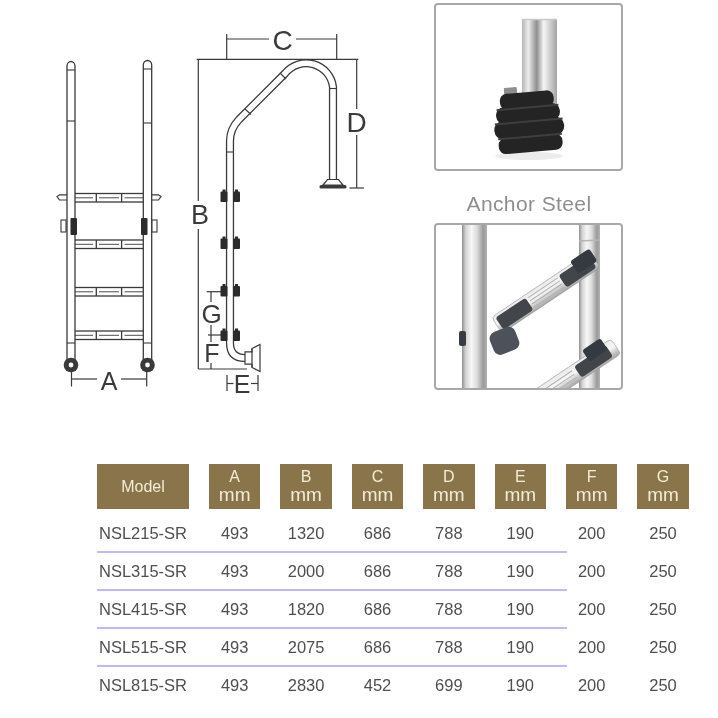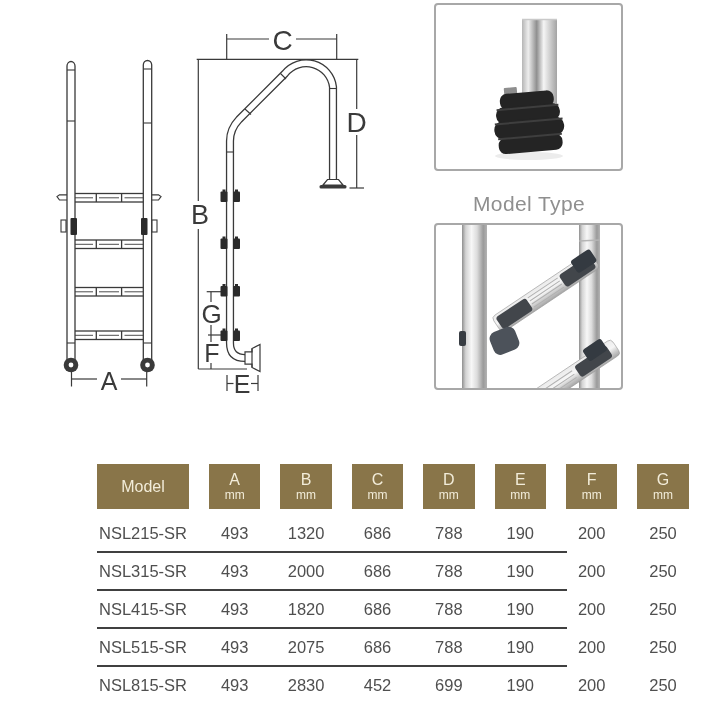--- a/index.html
+++ b/index.html
@@ -13,24 +13,24 @@
   .anchor-box{left:434px;top:3px;width:185px;height:164px;}
   .step-box{left:434px;top:223px;width:185px;height:163px;}
   .caption{position:absolute;text-align:center;color:#8f8f8f;letter-spacing:.4px;}
   .anchor-caption{left:424px;top:192px;width:210px;font-size:21px;}
   .step-caption{left:404px;top:399px;width:250px;font-size:20.5px;line-height:23px;}
   .spec-table{position:absolute;left:97px;top:464px;width:470px;color:#4f4f4f;}
   .t-row{display:grid;grid-template-columns:92px repeat(7,51.4px);column-gap:20px;}
   .t-head .cell{background:#897549;color:#f2ecd9;height:45px;display:flex;flex-direction:column;
       align-items:center;justify-content:center;line-height:1.08;}
   .t-head .cell .l1{font-size:16px;}
-  .t-head .cell .l2{font-size:12px;}
+  .t-head .cell .l2{font-size:19px;}
   .t-body{margin-top:6px;}
   .t-body .t-row{height:36px;align-items:center;}
-  .t-body .t-row:not(:last-child){border-bottom:2px solid #404040;}
+  .t-body .t-row:not(:last-child){border-bottom:2px solid #c4b5fd;}
   .t-body .cell{text-align:center;font-size:16.5px;}
 </style>
 </head>
 <body>
 
 <div class="page">
 
   <svg class="drawing front-view" width="186" height="346" viewBox="0 0 186 346">
 
     <g stroke="#3a3a3a" stroke-width="1.3" fill="#ffffff">
@@ -207,21 +207,21 @@
         <rect x="61" y="100" width="64" height="17" rx="8" fill="#242424"></rect>
         <rect x="58" y="114" width="70" height="18" rx="8.5" fill="#242424"></rect>
         <rect x="61" y="131" width="64" height="16" rx="7" fill="#242424"></rect>
         <line x1="62" y1="102.5" x2="124" y2="102.5" stroke="#3e3e3e" stroke-width="2"></line>
         <line x1="59" y1="116.5" x2="127" y2="116.5" stroke="#3e3e3e" stroke-width="2"></line>
         <line x1="61" y1="131.5" x2="125" y2="131.5" stroke="#3e3e3e" stroke-width="2"></line>
       </g>
     </svg>
   </div>
   <div class="caption anchor-caption">
-    <span>Model Type</span>
+    <span>Anchor Steel</span>
   </div>
 
   <div class="photo-box step-box">
     <svg width="185" height="163" viewBox="0 0 185 163">
       <defs>
         <linearGradient id="tubeGradB" x1="0" y1="0" x2="1" y2="0">
           <stop offset="0" stop-color="#8f8f8f"></stop>
             <stop offset="0.15" stop-color="#d3d3d3"></stop>
           <stop offset="0.38" stop-color="#f7f7f7"></stop>
             <stop offset="0.6" stop-color="#dcdcdc"></stop>

